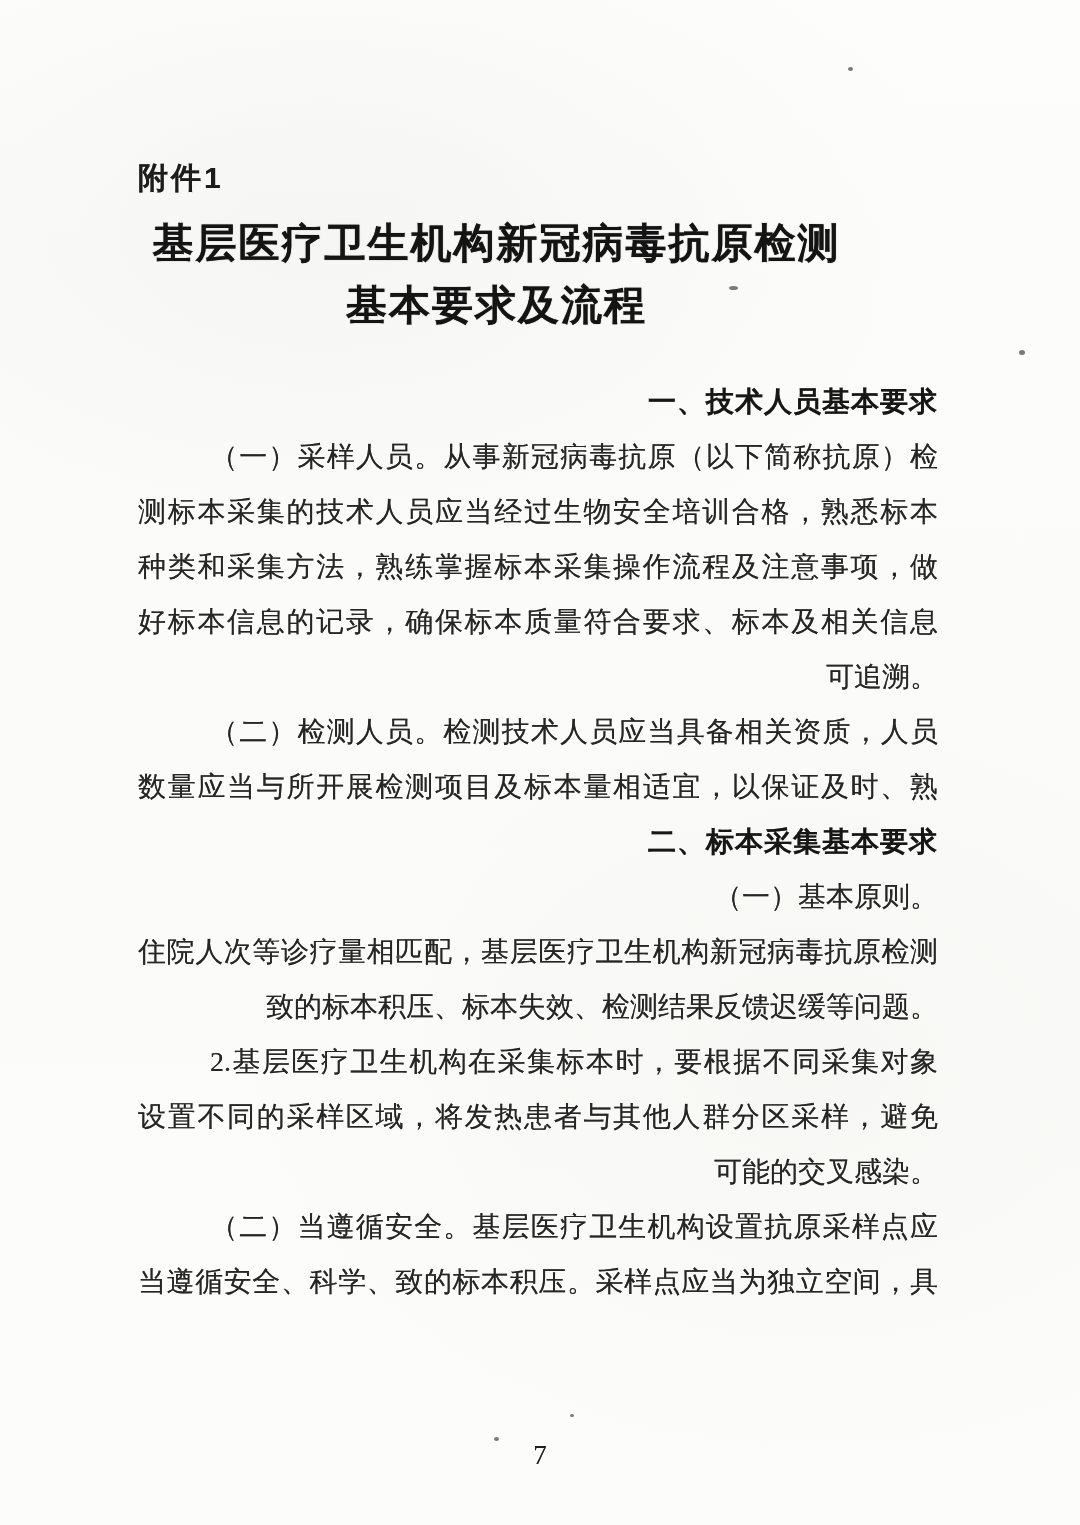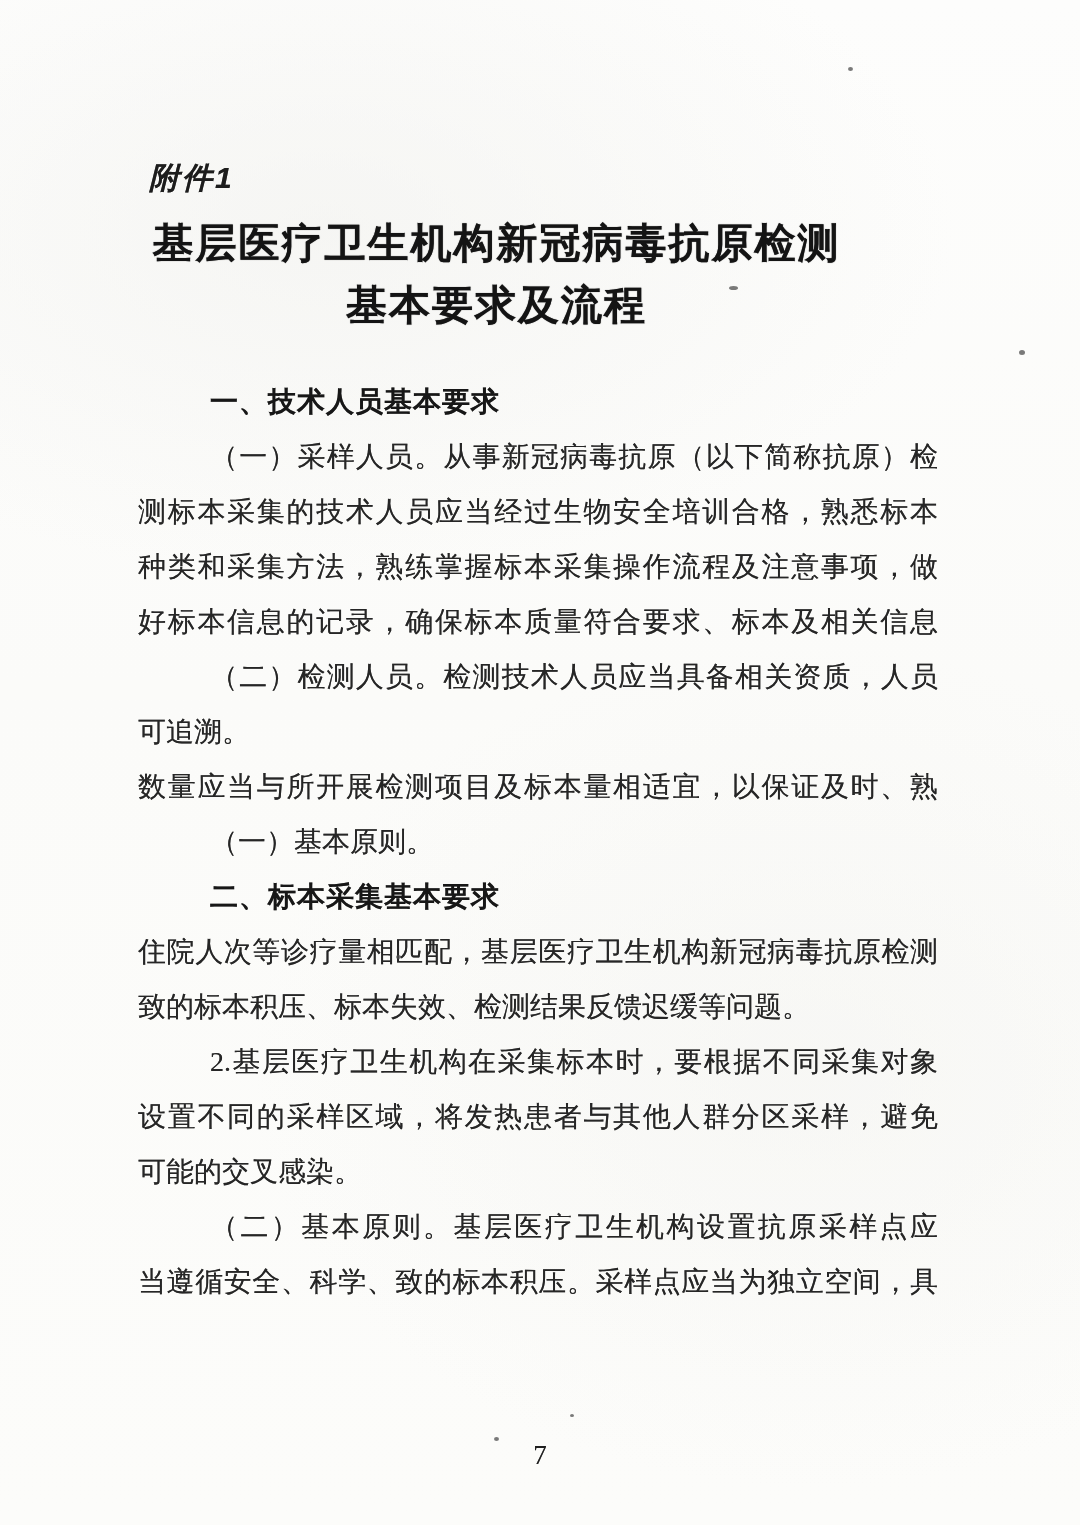--- a/index.html
+++ b/index.html
@@ -19,29 +19,28 @@
   .page {
     position: absolute;
     inset: 0;
     background:
       radial-gradient(ellipse 900px 500px at 30% 15%, rgba(240,240,237,0.55), rgba(255,255,255,0) 70%),
       radial-gradient(ellipse 800px 600px at 75% 70%, rgba(243,243,240,0.5), rgba(255,255,255,0) 70%),
       linear-gradient(180deg, #fdfdfc 0%, #fbfbf9 45%, #fcfcfa 100%);
   }
   .attachment-label {
     position: absolute;
-    left: 149px;
+    left: 138px;
     top: 158px;
     font-family: "Liberation Sans", sans-serif;
     font-weight: bold;
     font-size: 30px;
     letter-spacing: 3px;
     color: #1d1d1d;
     text-shadow: 0 0 0.6px rgba(25,25,25,0.7);
-    font-style: italic;
   }
   .doc-title {
     position: absolute;
     left: 0;
     top: 212px;
     width: 993px;
     text-align: center;
     font-weight: bold;
     font-size: 41px;
     line-height: 62px;
@@ -54,21 +53,21 @@
     left: 138px;
     top: 374px;
     width: 800px;
     font-size: 28px;
     color: #262626;
     text-shadow: 0 0 0.6px rgba(30,30,30,0.65);
   }
   .line {
     height: 55px;
     line-height: 55px;
-    text-align: left;
+    text-align: right;
   }
   .line.full {
     text-align: justify;
     text-align-last: justify;
   }
   .line.indent {
     text-indent: 72px;
   }
   .line.heading {
     font-family: "Liberation Sans", sans-serif;
@@ -104,31 +103,31 @@
     <div>基层医疗卫生机构新冠病毒抗原检测</div>
     <div>基本要求及流程</div>
   </div>
 
   <div class="body-text">
     <div class="line heading indent">一、技术人员基本要求</div>
     <div class="line indent full">（一）采样人员。从事新冠病毒抗原（以下简称抗原）检</div>
     <div class="line full">测标本采集的技术人员应当经过生物安全培训合格，熟悉标本</div>
     <div class="line full">种类和采集方法，熟练掌握标本采集操作流程及注意事项，做</div>
     <div class="line full">好标本信息的记录，确保标本质量符合要求、标本及相关信息</div>
+    <div class="line">可追溯。</div>
     <div class="line indent full">（二）检测人员。检测技术人员应当具备相关资质，人员</div>
-    <div class="line">可追溯。</div>
     <div class="line full">数量应当与所开展检测项目及标本量相适宜，以保证及时、熟</div>
+    <div class="line heading indent">二、标本采集基本要求</div>
     <div class="line indent">（一）基本原则。</div>
-    <div class="line heading indent">二、标本采集基本要求</div>
     <div class="line full">住院人次等诊疗量相匹配，基层医疗卫生机构新冠病毒抗原检测</div>
     <div class="line">致的标本积压、标本失效、检测结果反馈迟缓等问题。</div>
     <div class="line indent full">2.基层医疗卫生机构在采集标本时，要根据不同采集对象</div>
     <div class="line full">设置不同的采样区域，将发热患者与其他人群分区采样，避免</div>
     <div class="line">可能的交叉感染。</div>
-    <div class="line indent full">（二）基本原则。基层医疗卫生机构设置抗原采样点应</div>
+    <div class="line indent full">（二）当遵循安全。基层医疗卫生机构设置抗原采样点应</div>
     <div class="line full">当遵循安全、科学、致的标本积压。采样点应当为独立空间，具</div>
   </div>
 
   <div class="page-number">7</div>
 
   <div class="speck" style="left:848px; top:67px;  width:5px; height:4px;"></div>
   <div class="speck" style="left:1019px;top:350px; width:6px; height:5px;"></div>
   <div class="speck" style="left:729px; top:286px; width:9px; height:4px;"></div>
   <div class="speck" style="left:396px; top:955px; width:5px; height:4px;"></div>
   <div class="speck" style="left:494px; top:1437px;width:5px; height:4px;"></div>

